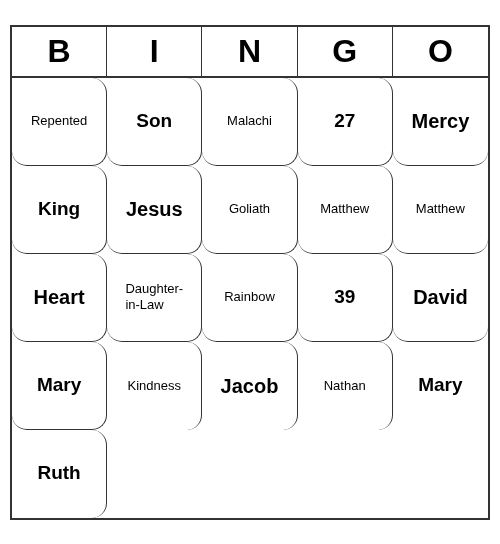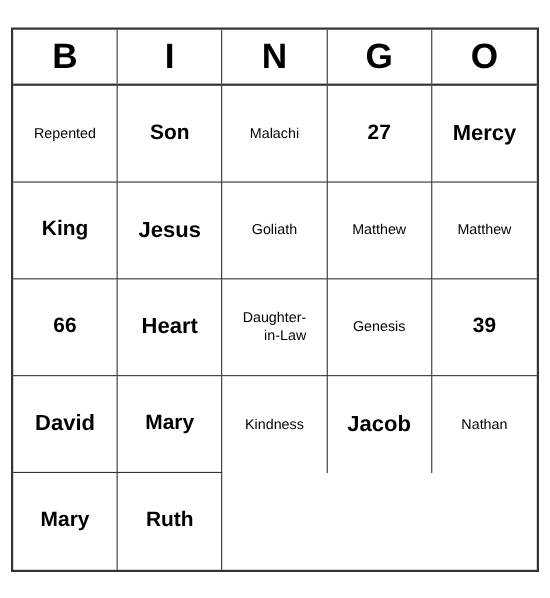--- a/index.html
+++ b/index.html
@@ -46,23 +46,24 @@
       grid-template-columns: repeat(5, 1fr);
       grid-template-rows: repeat(5, 1fr);
     }
 
     .bingo-cell {
       border-right: 1px solid #333;
       border-bottom: 1px solid #333;
       display: flex;
       justify-content: center;
       align-items: center;
-      text-align: right;
+      text-align: left;
       min-height: 88px;
       padding: 16px;
+      border-radius: 15px;
     }
 
     .bingo-cell:nth-child(5n) {
       border-right: none;
     }
 
     .bingo-cell:nth-last-child(-n+5) {
       border-bottom: none;
     }
 
@@ -121,30 +122,27 @@
       <div class="bingo-cell">
         <span class="cell-text small">Goliath</span>
       </div>
       <div class="bingo-cell">
         <span class="cell-text small">Matthew</span>
       </div>
       <div class="bingo-cell">
         <span class="cell-text small">Matthew</span>
       </div>
       <div class="bingo-cell">
-        <span class="cell-text large">66</span>
-      </div>
-      <div class="bingo-cell">
         <span class="cell-text medium">Heart</span>
       </div>
       <div class="bingo-cell">
         <span class="cell-text small">Daughter-<br>in-Law</span>
       </div>
       <div class="bingo-cell">
-        <span class="cell-text small">Genesis</span>
+        <span class="cell-text small">Rainbow</span>
       </div>
       <div class="bingo-cell">
         <span class="cell-text large">39</span>
       </div>
       <div class="bingo-cell">
         <span class="cell-text medium">David</span>
       </div>
       <div class="bingo-cell">
         <span class="cell-text large">Mary</span>
       </div>

